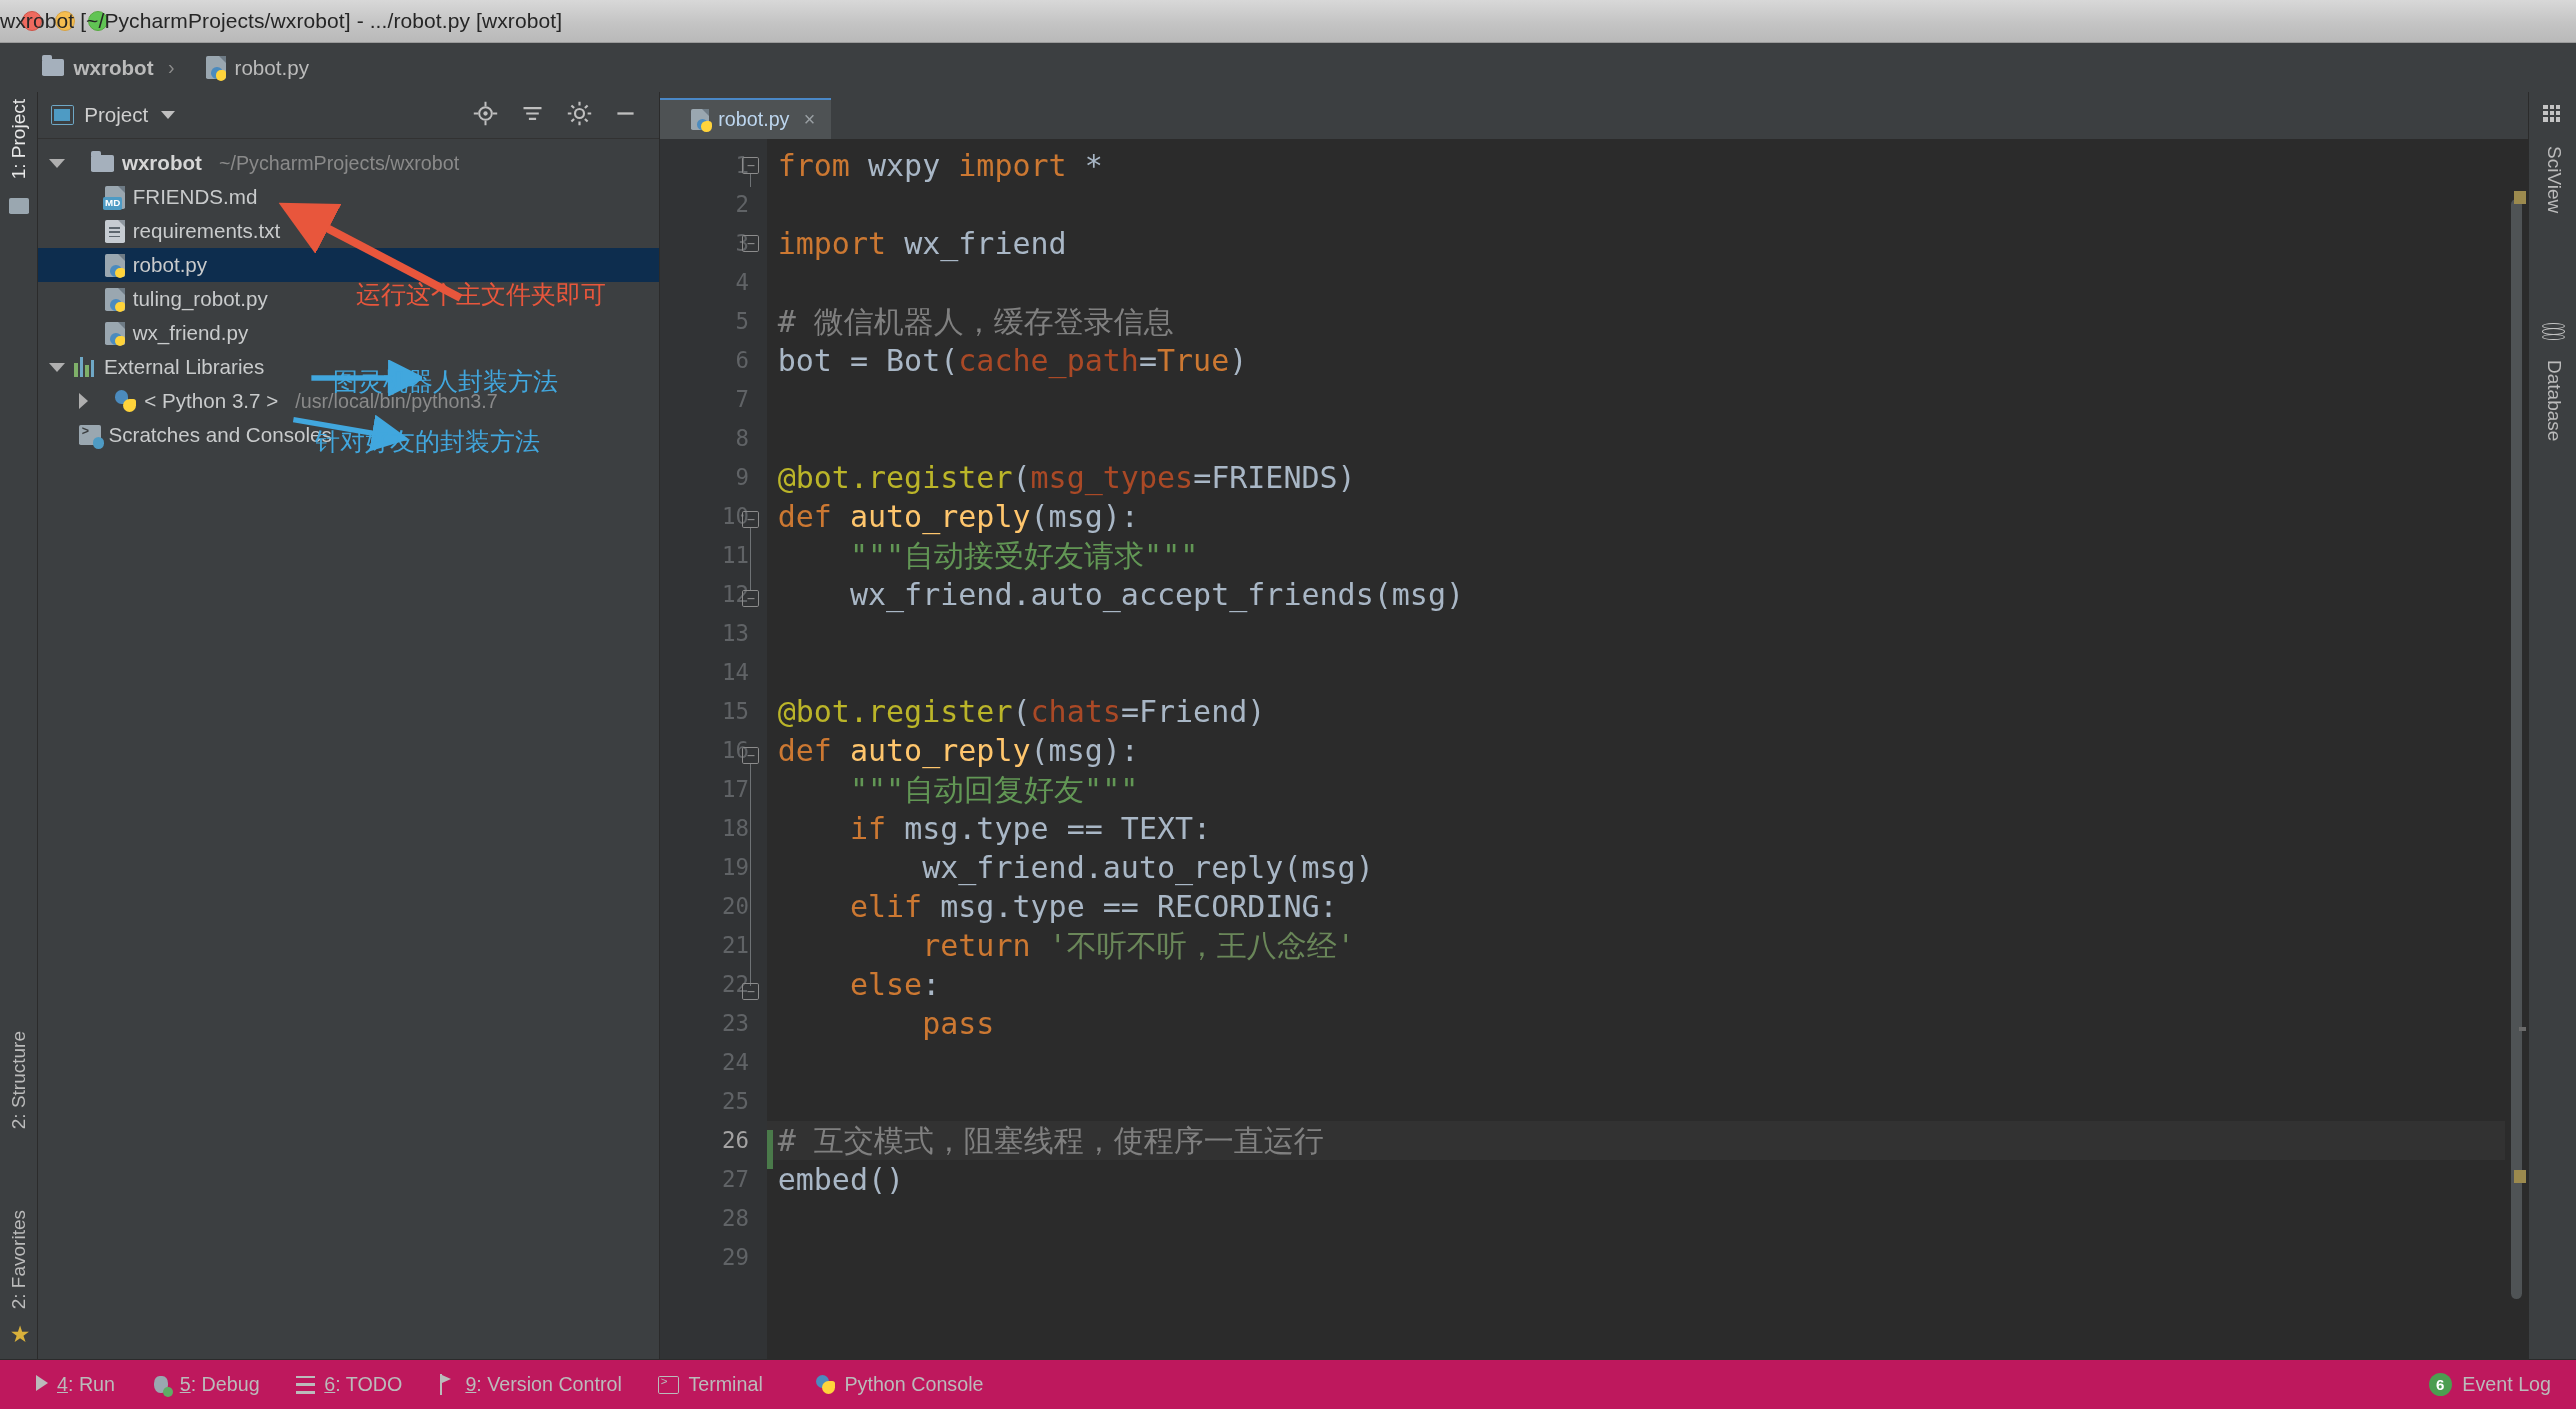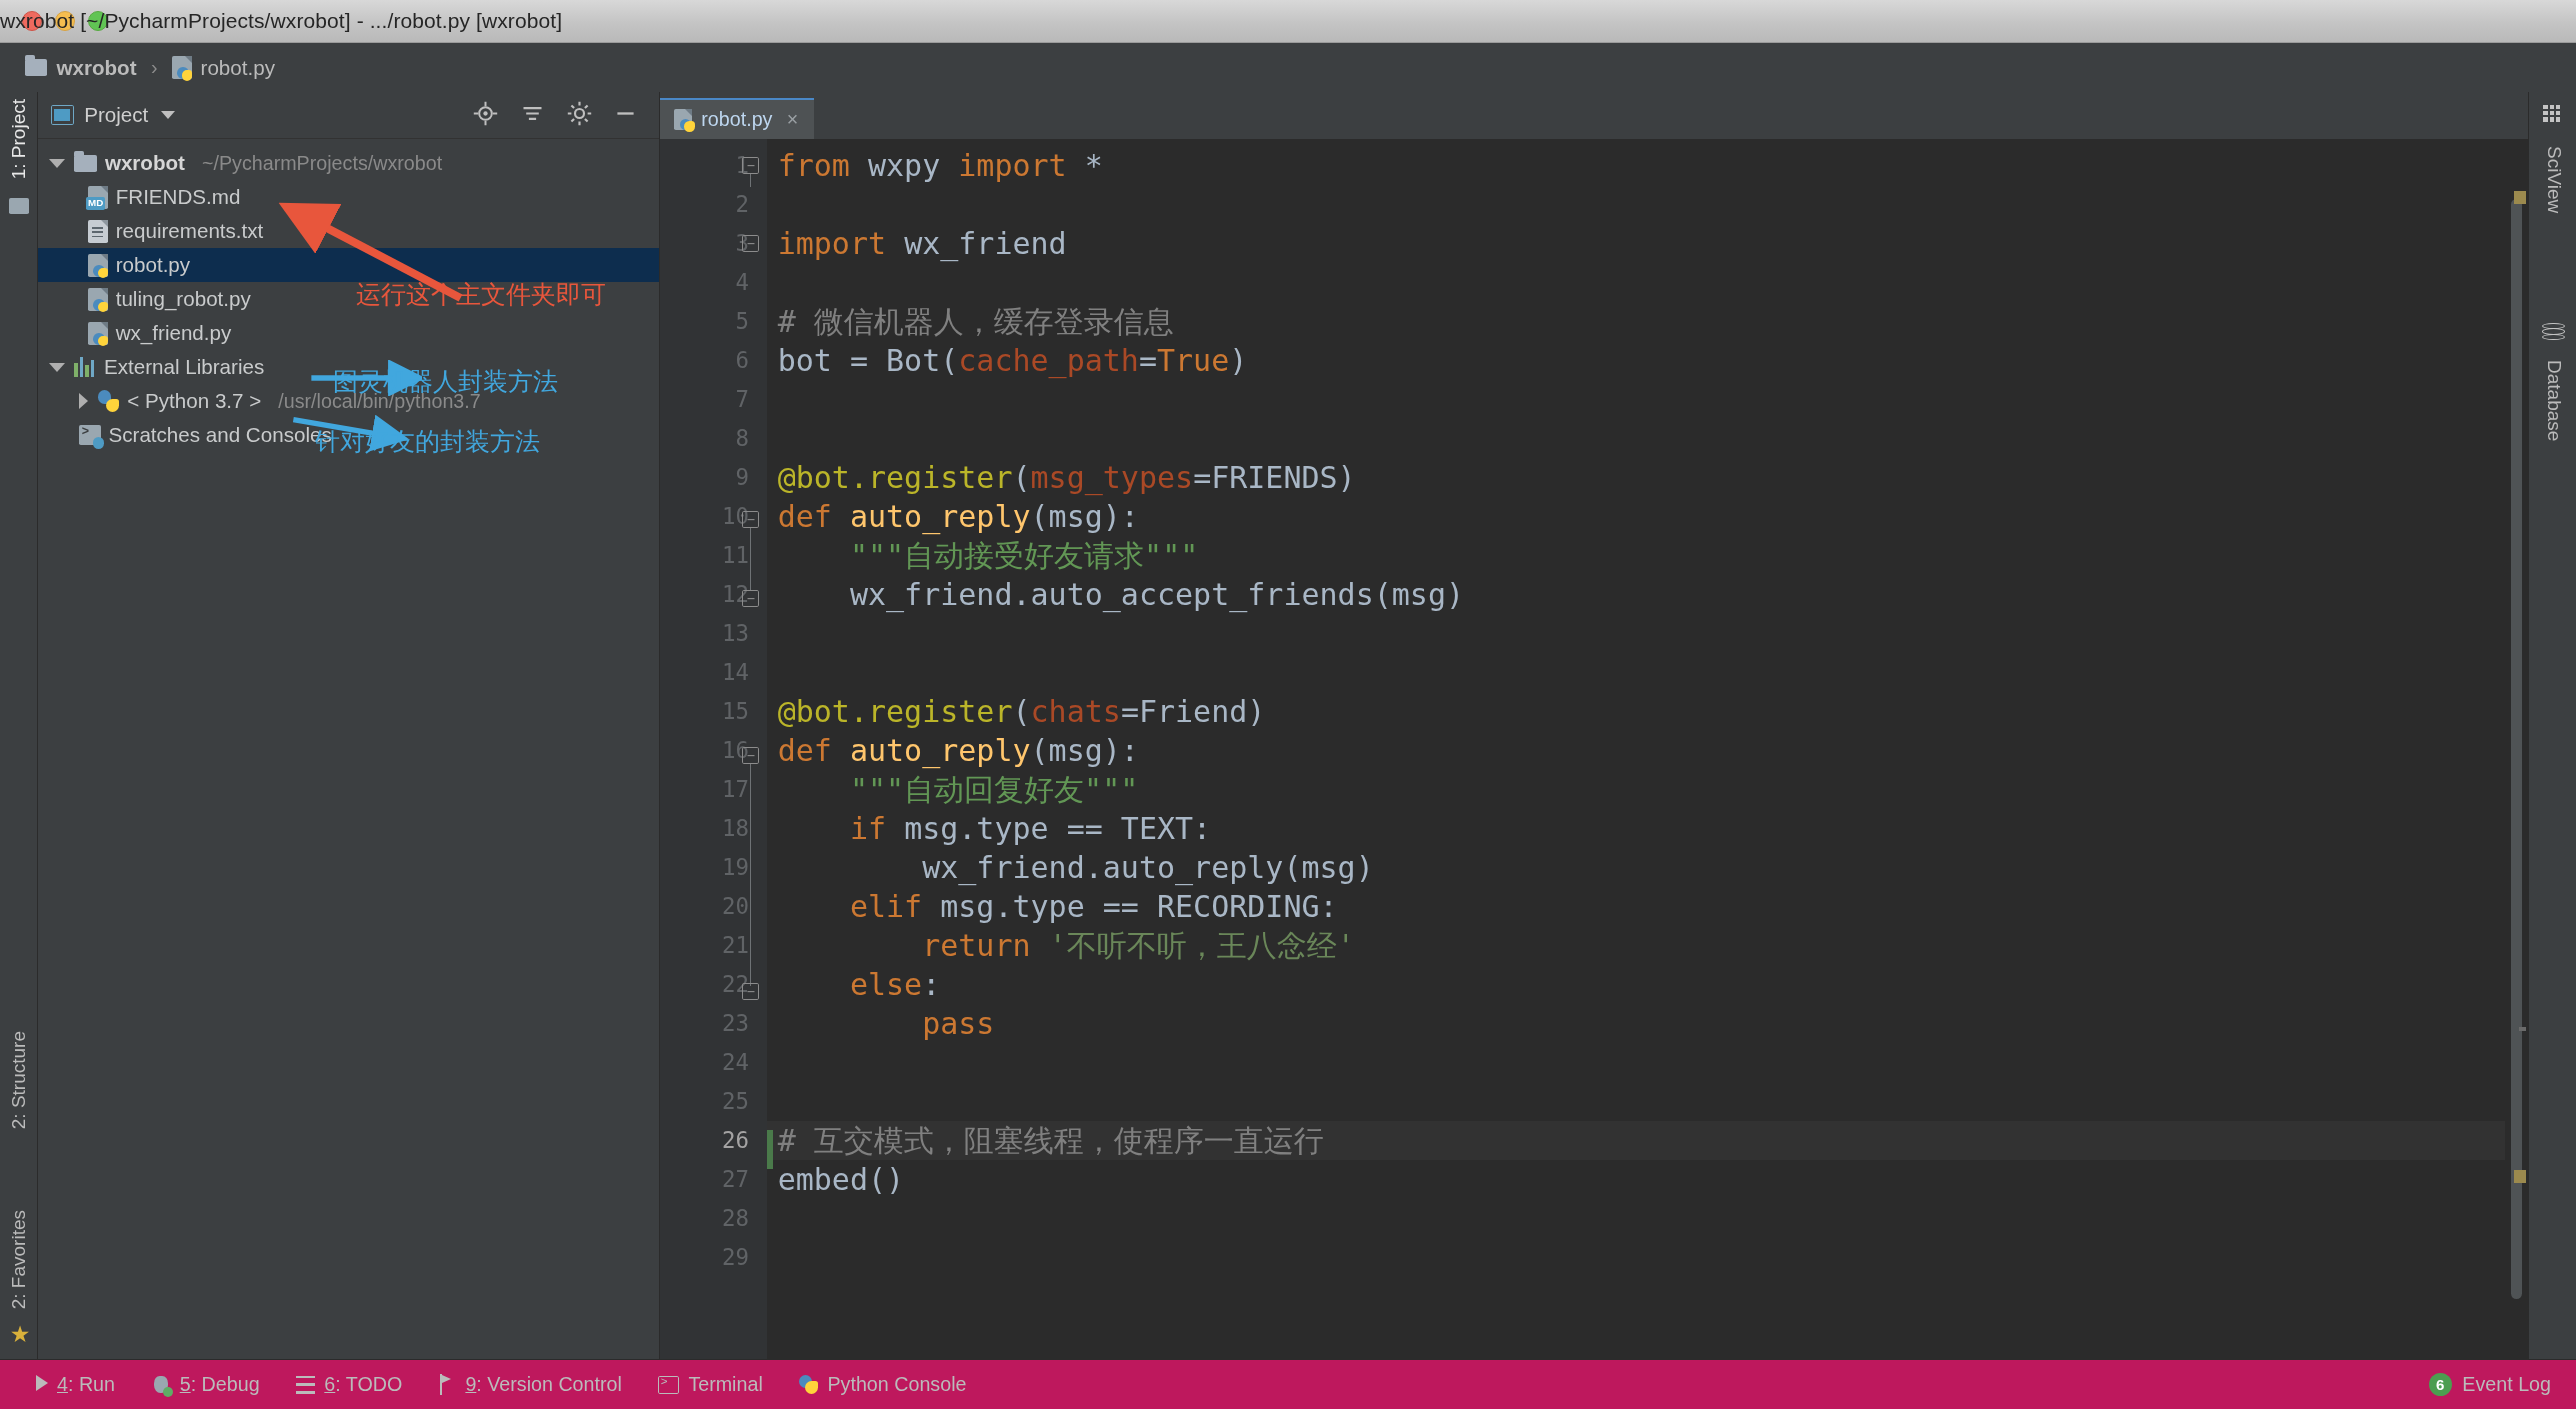--- a/index.html
+++ b/index.html
@@ -30,21 +30,21 @@
   
   .navbar {
     position: absolute; top: 43px; left: 0; width: 2576px; height: 49px;
     background: #3C3F41; display: flex; align-items: center;
   }
   .crumbs { display: flex; align-items: center; margin-left: 19.7px; gap: 5.4px; }
   .crumb { display: flex; align-items: center; gap: 9px; padding: 1.8px 5.4px; }
   .crumb-label { font-size: 20.6px; color: #BBBBBB; }
   .crumb-sep { color: #8C8C8C; font-size: 19.7px; margin: 0 3.6px; }
 
-  .ico { display: inline-block; position: relative; }
+  .ico { display: inline-block; position: relative; margin-left: 17px; }
   .folder-ico { width: 22.4px; height: 17px; background: #A5B0BC; border-radius: 1.8px; }
   .folder-ico:before {
     content: ""; position: absolute; top: -3.6px; left: 0;
     width: 9.8px; height: 4.5px; background: #A5B0BC; border-radius: 1.8px 1.8px 0 0;
   }
   .pyfile-ico { width: 19.7px; height: 23px; position: relative; }
   .pyfile-ico .sheet {
     position: absolute; inset: 0; background: #9AA7B0; border-radius: 1.8px;
   }
   .pyfile-ico .corner {

